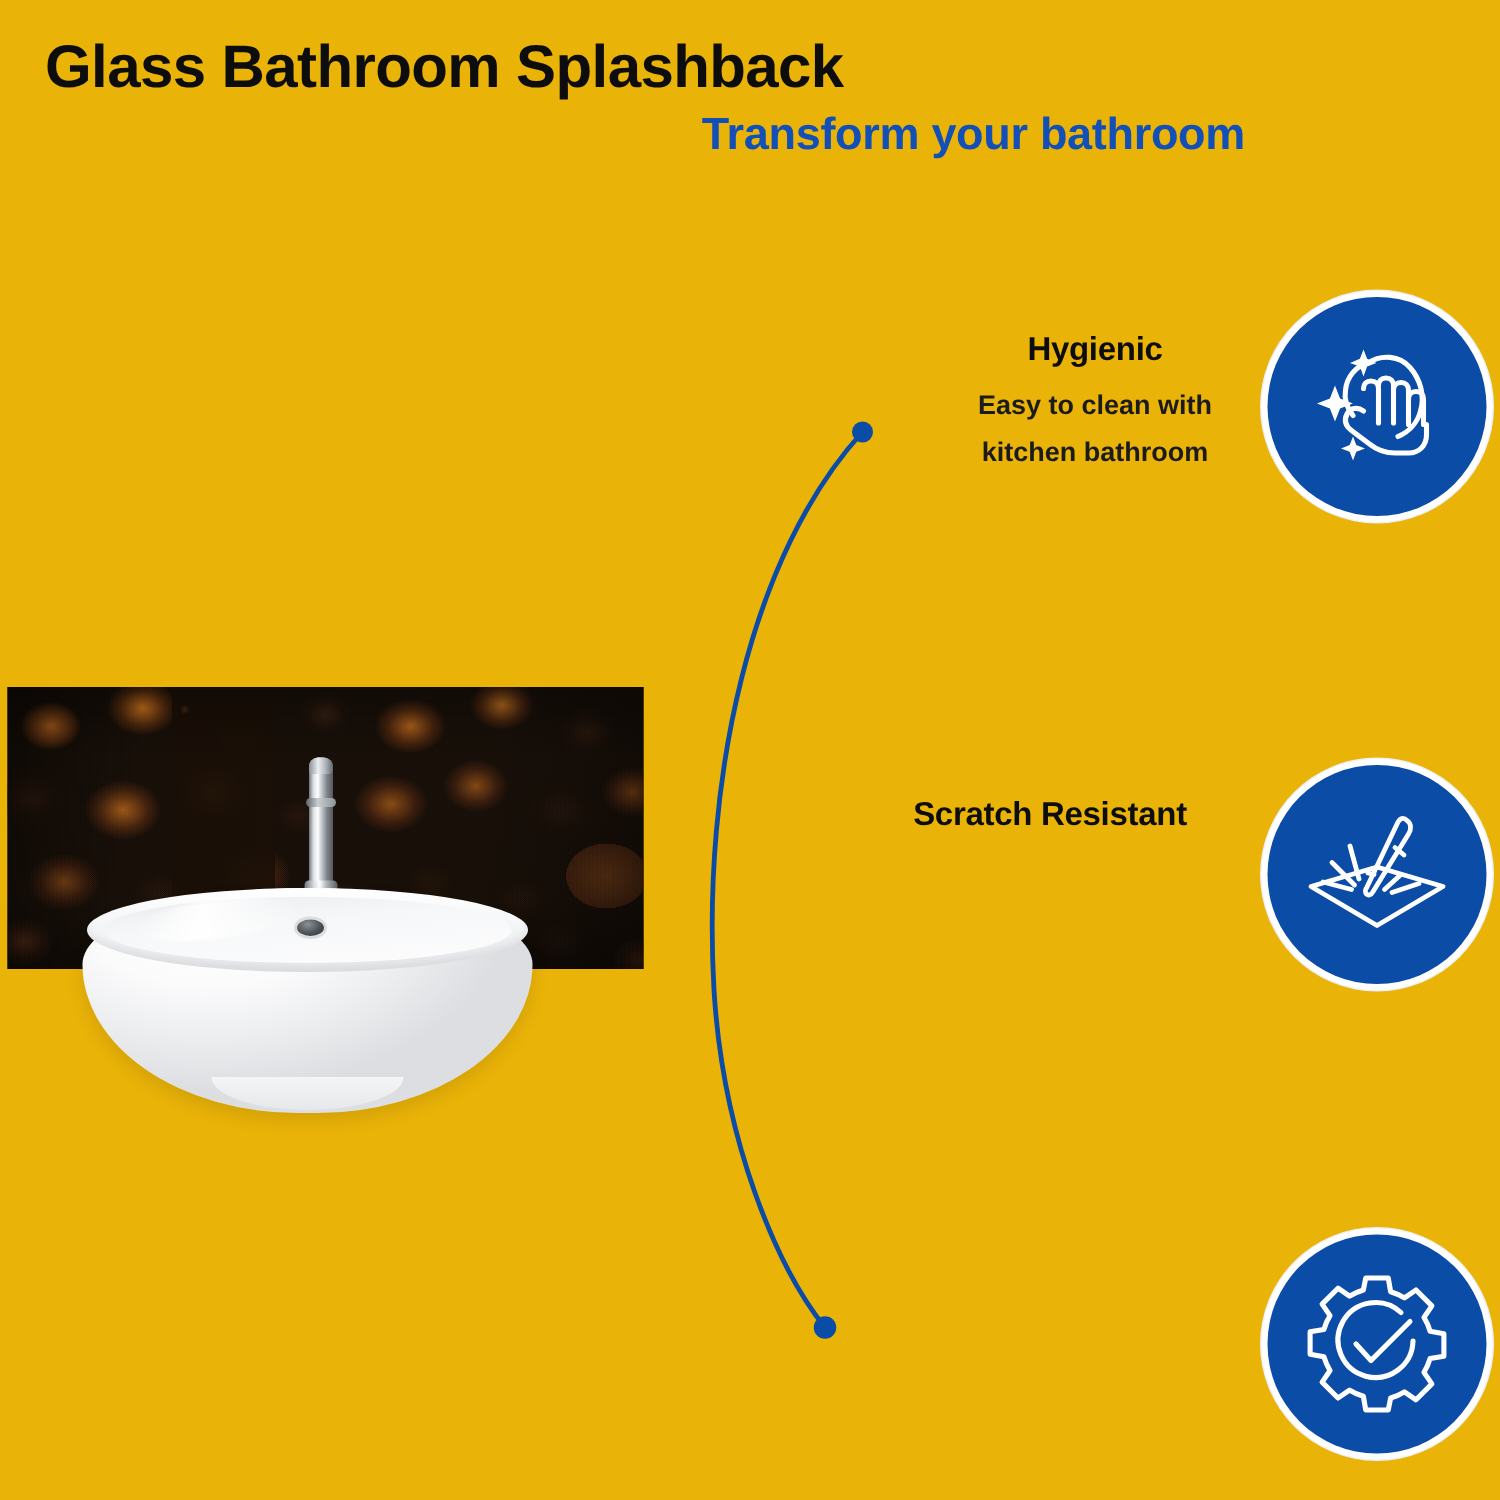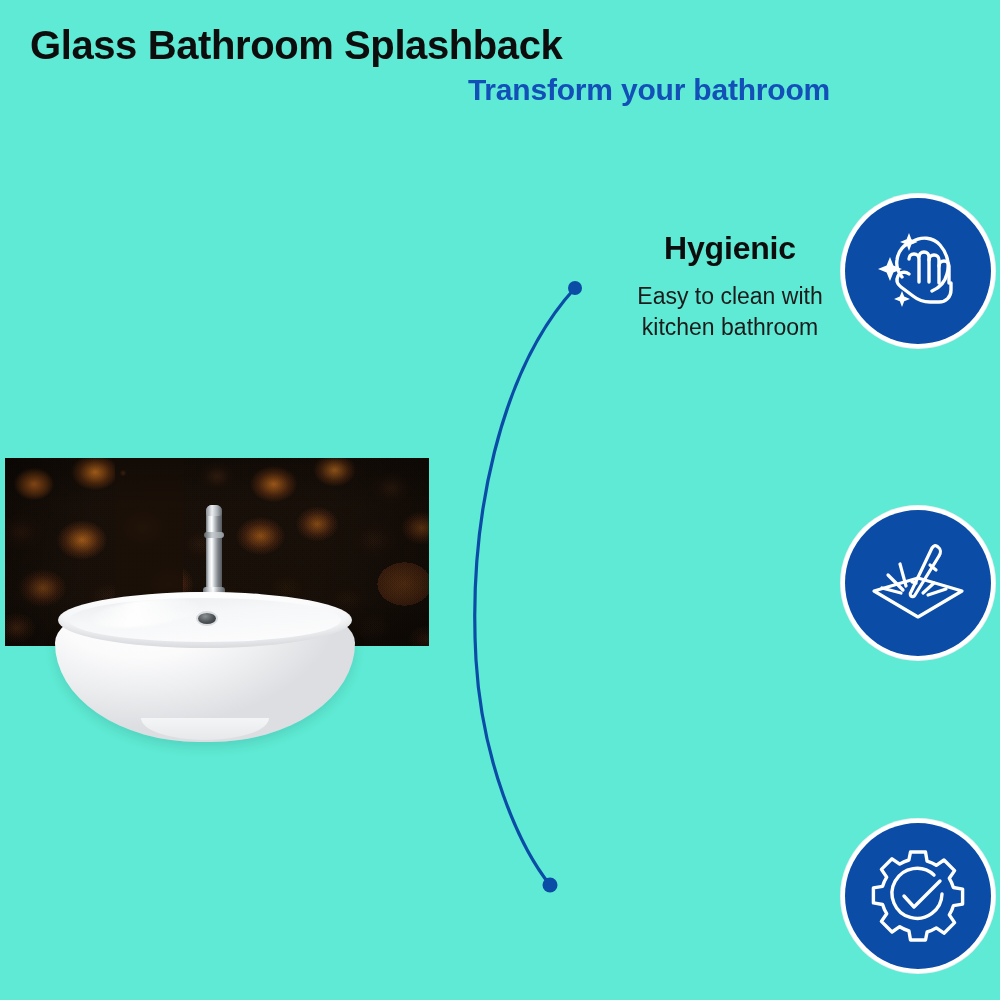--- a/index.html
+++ b/index.html
@@ -12,21 +12,21 @@
     width: 1000px;
     height: 1000px;
     overflow: hidden;
     font-family: "Liberation Sans", sans-serif;
     -webkit-font-smoothing: antialiased;
   }
   .page {
     position: relative;
     width: 1000px;
     height: 1000px;
-    background: #5eead4;
+    background: #eab308;
   }
 
   
   .header {
     position: absolute;
     left: 30px;
     top: 22px;
     width: 800px;
   }
   .title {
@@ -268,31 +268,31 @@
   .feature {
     position: absolute;
     height: 160px;
   }
   .feature-text {
     position: absolute;
     width: 330px;
     text-align: center;
   }
   .feature-title {
-    font-size: 32px;
+    font-size: 22px;
     font-weight: 700;
     color: #0d0d0d;
     letter-spacing: -0.2px;
     line-height: 36px;
-    margin: 15px;
+    margin: 0;
     white-space: nowrap;
   }
   .feature-desc {
-    font-size: 23px;
-    font-weight: 400;
+    font-size: 18px;
+    font-weight: 700;
     color: #1b1b1b;
     line-height: 31px;
     margin: 4px 0 0 0;
   }
   .icon-circle {
     position: absolute;
     width: 146px;
     height: 146px;
     border-radius: 50%;
     background: #0b4ca6;
@@ -382,20 +382,21 @@
           <path d="M24 38 l3.4 8.6 L36 50 l-8.6 3.4 L24 62 l-3.4 -8.6 L12 50 l8.6 -3.4 Z"></path>
           <path d="M43 14 l2.4 6.2 L51.6 23 l-6.2 2.4 L43 32 l-2.4 -6.6 L34 23 l6.6 -2.8 Z"></path>
           <path d="M36 72 l2.2 5.6 L44 80 l-5.8 2.2 L36 88 l-2.2 -5.8 L28 80 l5.8 -2.4 Z"></path>
         </g>
       </svg>
     </div>
   </div>
 
   <div class="feature" id="feature-scratch">
     <div class="feature-text">
+      <p class="feature-title">Scratch Resistant</p>
     </div>
     <div class="icon-circle">
       <svg width="104" height="104" viewBox="0 0 104 104">
         <g fill="none" stroke="#ffffff" stroke-width="3.2" stroke-linecap="round" stroke-linejoin="round">
 
           <path d="M8 60 L52 47 L96 60 L52 86 Z"></path>
 
           <path d="M72 16 c3 2 3 6 1 9 L49 64 c-1 2 -3 2 -4 1 c-1 -1 -1 -3 0 -4 L66 17 c2 -3 4 -3 6 -1 Z"></path>
           <path d="M64 34 l6 5"></path>
 

